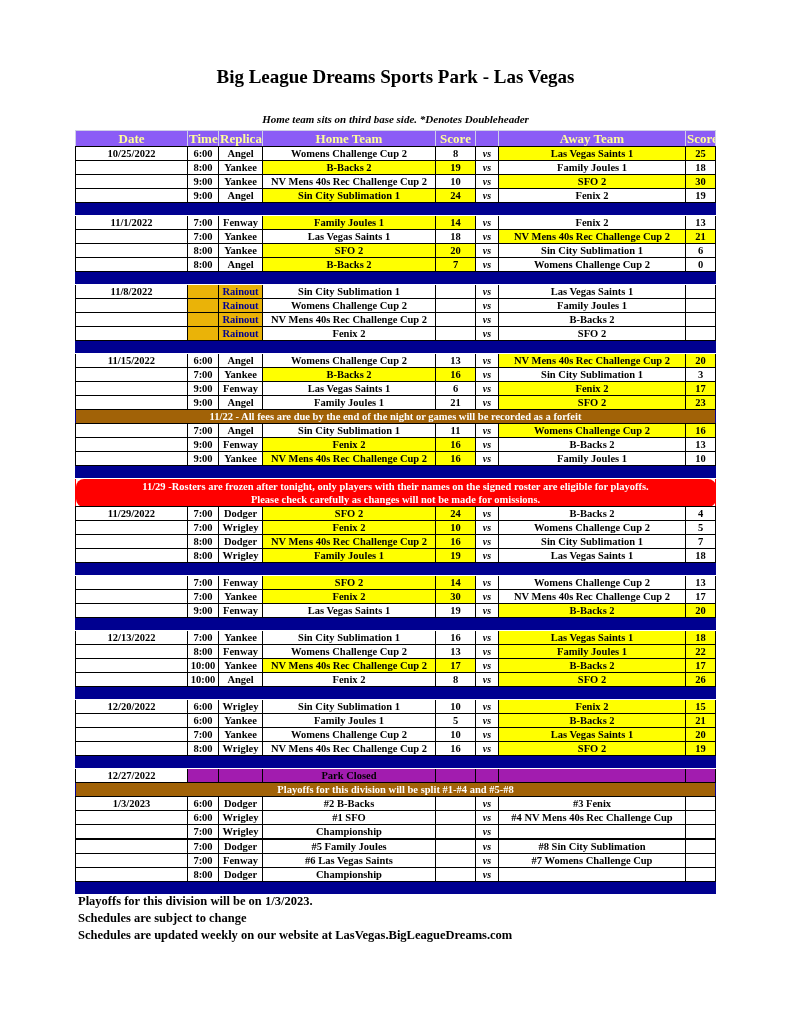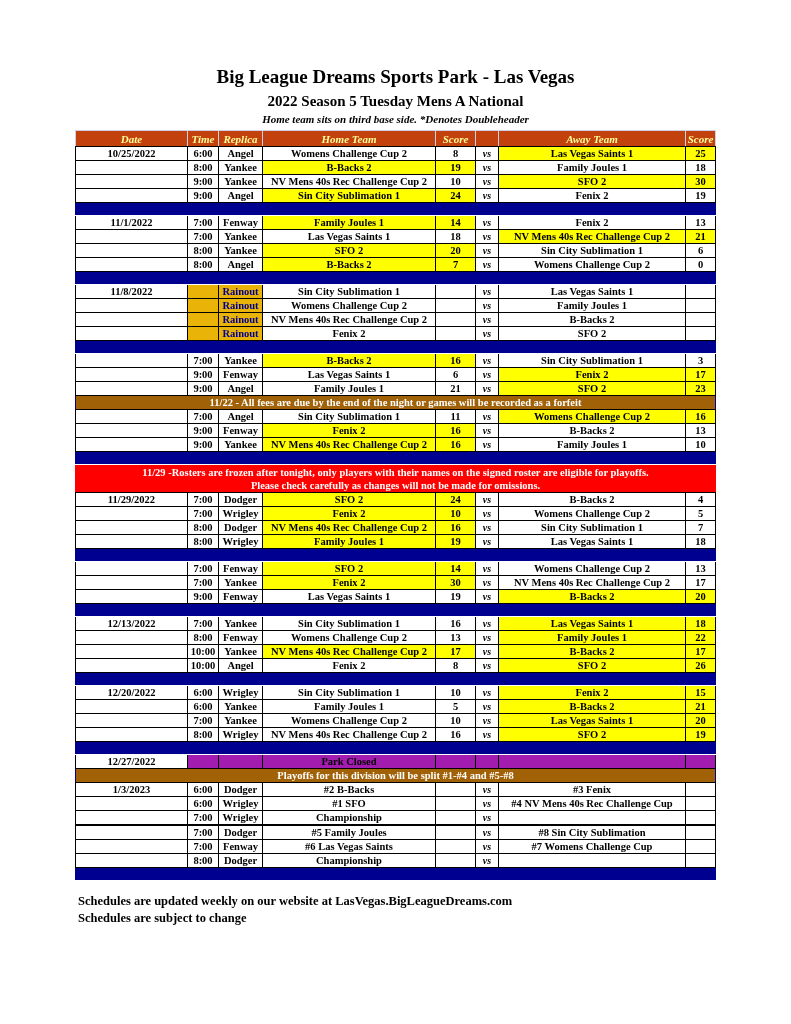--- a/index.html
+++ b/index.html
@@ -3,37 +3,36 @@
 <meta charset="utf-8">
 <style>
   html,body{margin:0;padding:0;}
   body{width:791px;height:1024px;background:#ffffff;font-family:"Liberation Serif",serif;color:#000;}
   .page{position:relative;width:791px;height:1024px;overflow:hidden;}
   .title{position:absolute;top:66px;left:0;width:100%;text-align:center;font-weight:bold;font-size:19px;}
   .subtitle{position:absolute;top:93px;left:0;width:100%;text-align:center;font-weight:bold;font-size:15px;}
   .note{position:absolute;top:113px;left:0;width:100%;text-align:center;font-weight:bold;font-style:italic;font-size:11px;font-family:Liberation Serif, serif;}
   table.sched{position:absolute;top:130px;left:75px;width:640px;border-collapse:collapse;table-layout:fixed;}
   td,th{border:1px solid #000;padding:0 1px;text-align:center;font-weight:bold;font-size:10.5px;height:13px;line-height:12px;overflow:hidden;white-space:nowrap;}
-  th{background:#c2410c;color:#FFFF99;font-size:11px;height:15px;line-height:14px;border:1px solid #cfcfe8;border-bottom-color:#000;font-style:italic;}
+  th{background:#8b5cf6;color:#FFFF99;font-size:13px;height:15px;line-height:14px;border:1px solid #cfcfe8;border-bottom-color:#000;}
   tr.sep td{background:#000090;border-left:1px solid #000090;border-right:1px solid #000090;border-top:1px solid #fff;border-bottom:1px solid #fff;height:12px;}
   tr.banner td{background:#a16207;color:#fff;border-left:1px solid #000090;border-right:1px solid #000090;font-size:10.5px;}
-  tr.alert td{background:#FF0000;color:#fff;border-left:1px solid #FF0000;border-right:1px solid #FF0000;height:27px;font-size:10.5px;line-height:13px;}
+  tr.alert td{background:#FF0000;color:#fff;border-left:1px solid #FF0000;border-right:1px solid #FF0000;height:27px;font-size:10.5px;line-height:13px;border-radius:8px;}
   .win{background:#FFFF00;}
   .cyan{background:#eab308;color:#000090;}
   .gray{background:#a21caf;}
   .vs{font-style:italic;font-size:10px;}
   tr.thick td{border-top:2.5px solid #000;}
   .footer{position:absolute;top:893px;left:78px;font-weight:bold;font-size:12.5px;line-height:17px;text-align:left;}
 </style>
 </head>
 <body>
 
 <div class="page">
   <div class="title">Big League Dreams Sports Park - Las Vegas</div>
-  <div class="subtitle">2022 Season 5 Tuesday Mens A National</div>
   <div class="note">Home team sits on third base side.  *Denotes Doubleheader</div>
 
   <table class="sched">
     <colgroup>
       <col style="width:112px">
         <col style="width:31px">
         <col style="width:44px">
         <col style="width:173px">
       <col style="width:40px">
         <col style="width:23px">
@@ -176,20 +175,30 @@
           <td>Fenix 2</td>
           <td></td>
           <td class="vs">vs</td>
           <td>SFO 2</td>
           <td></td>
         </tr>
         <tr class="sep">
           <td colspan="8"></td>
         </tr>
         <tr>
+          <td>11/15/2022</td>
+          <td>6:00</td>
+          <td>Angel</td>
+          <td>Womens Challenge Cup 2</td>
+          <td>13</td>
+          <td class="vs">vs</td>
+          <td class="win">NV Mens 40s Rec Challenge Cup 2</td>
+          <td class="win">20</td>
+        </tr>
+        <tr>
           <td></td>
           <td>7:00</td>
           <td>Yankee</td>
           <td class="win">B-Backs 2</td>
           <td class="win">16</td>
           <td class="vs">vs</td>
           <td>Sin City Sublimation 1</td>
           <td>3</td>
         </tr>
         <tr>
@@ -489,16 +498,17 @@
           <td></td>
           <td></td>
         </tr>
         <tr class="sep">
           <td colspan="8"></td>
         </tr>
       </tbody>
   </table>
 
   <div class="footer">
+    <div>Playoffs for this division will be on 1/3/2023.</div>
+    <div>Schedules are subject to change</div>
     <div>Schedules are updated weekly on our website at LasVegas.BigLeagueDreams.com</div>
-    <div>Schedules are subject to change</div>
   </div>
 </div>
 
 </body></html>

